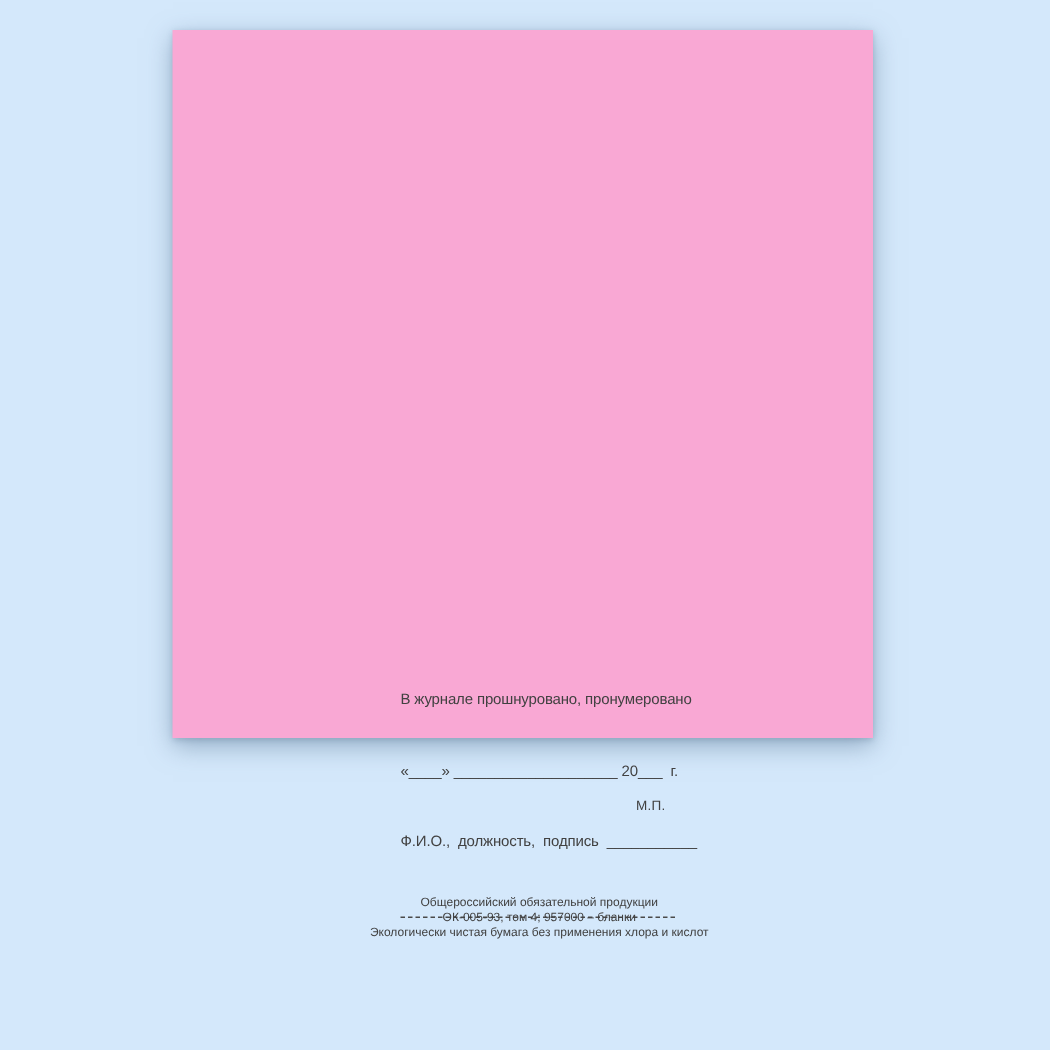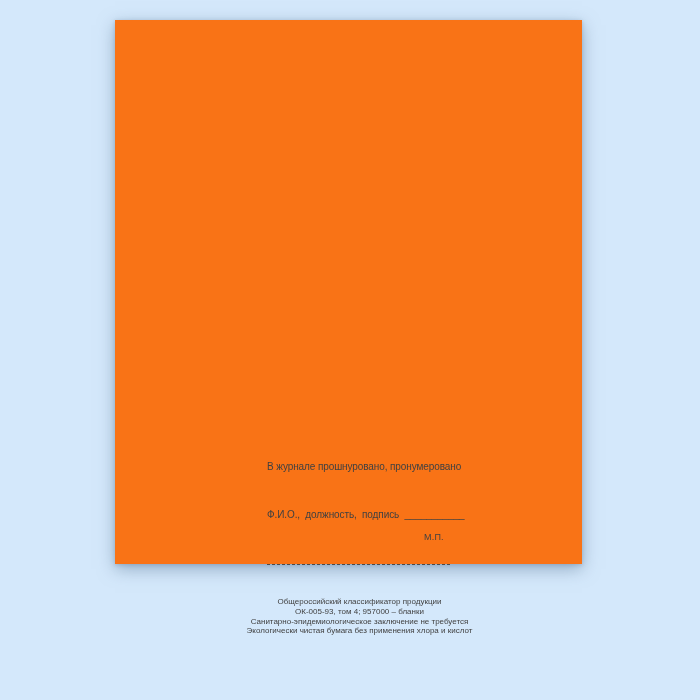--- a/index.html
+++ b/index.html
@@ -12,22 +12,22 @@
   }
   body {
     background: #d4e8fb;
     position: relative;
   }
   .paper {
     position: absolute;
     left: 115px;
     top: 20px;
     width: 467px;
-    height: 544px;
-    background: #f97316;
+    height: 472px;
+    background: #f9a8d4;
     box-shadow: 0 5px 16px rgba(96, 125, 155, 0.55),
                 0 1px 4px rgba(96, 125, 155, 0.35);
   }
   .cert-block {
     position: absolute;
     left: 152px;
     top: 408px;
     width: 192px;
     font-size: 10px;
     line-height: 15.7px;
@@ -61,26 +61,26 @@
     color: #414141;
   }
 </style>
 </head>
 <body>
 
 <div class="paper">
 
   <div class="cert-block">
     <div class="cert-line">В журнале прошнуровано, пронумеровано</div>
+    <div class="cert-line">«____» ____________________ 20___  г.</div>
     <div class="cert-line">Ф.И.О.,  должность,  подпись  ___________</div>
     <div class="dashed-line"></div>
   </div>
 
   <div class="stamp">М.П.</div>
 
   <div class="footer-block">
-    <div>Общероссийский классификатор продукции</div>
+    <div>Общероссийский обязательной продукции</div>
     <div>ОК-005-93, том 4; 957000 – бланки</div>
-    <div>Санитарно-эпидемиологическое заключение не требуется</div>
     <div>Экологически чистая бумага без применения хлора и кислот</div>
   </div>
 
 </div>
 
 </body></html>

